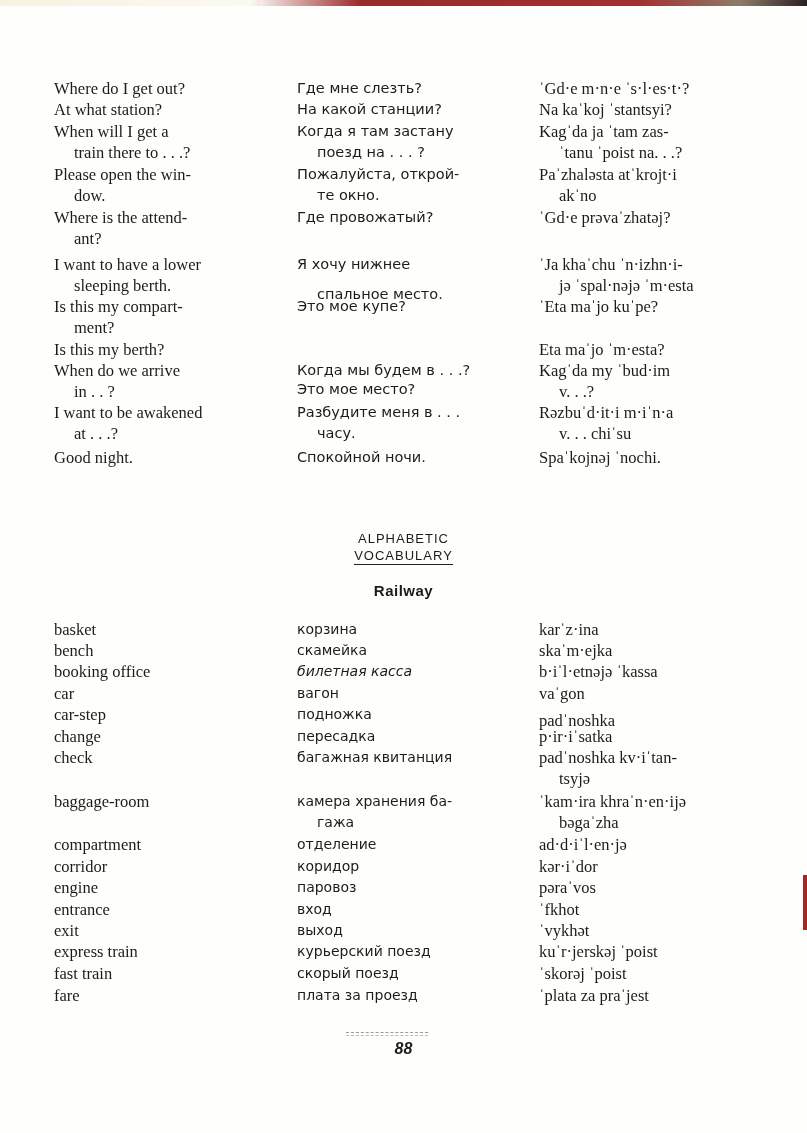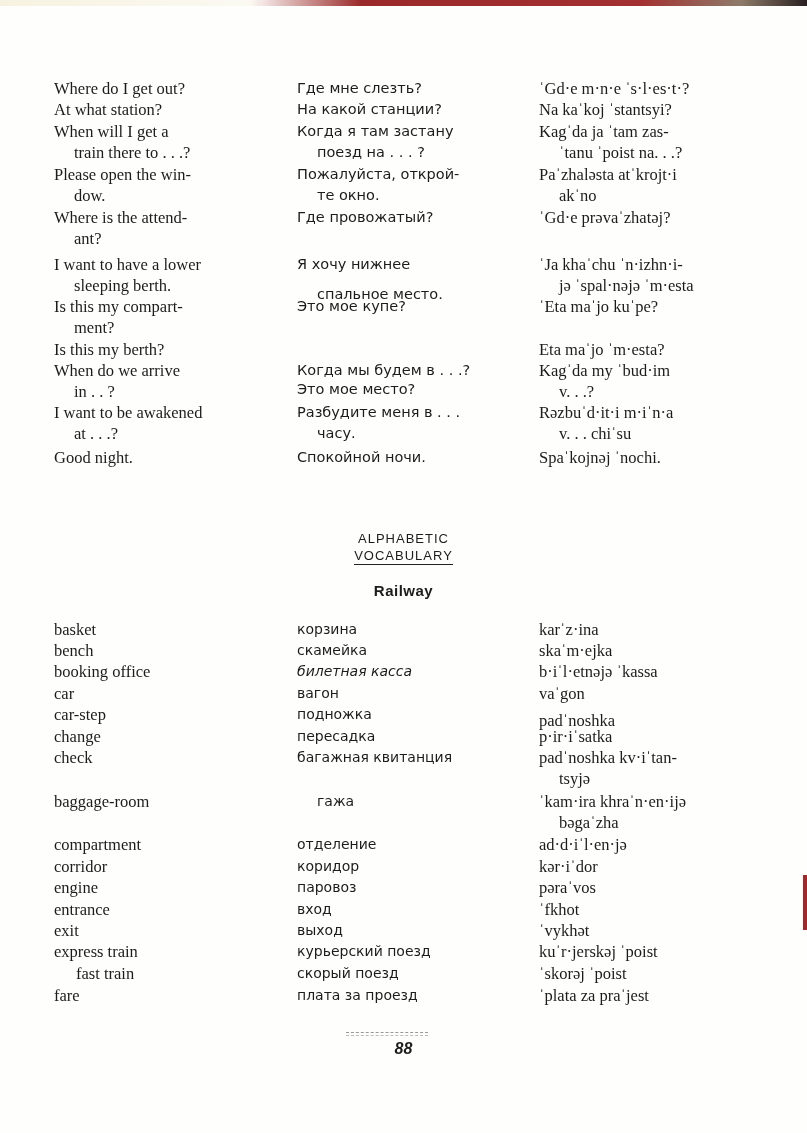--- a/index.html
+++ b/index.html
@@ -239,20 +239,21 @@
       <span class="" style="display: block;">багажная квитанция</span>
     </div>
     <div class="row c3" style="top: 747px;">
       <span class="" style="display: block;">padˈnoshka kv·iˈtan-</span>
       <span class="indent" style="display: block;">tsyjə</span>
     </div>
     <div class="row c1" style="top: 791px;">
       <span class="" style="display: block;">baggage-room</span>
     </div>
     <div class="row c2 vc2" style="top: 791px;">
+      <span class="" style="display: block;">камера хранения ба-</span>
       <span class="indent" style="display: block;">гажа</span>
     </div>
     <div class="row c3" style="top: 791px;">
       <span class="" style="display: block;">ˈkam·ira khraˈn·en·ijə</span>
       <span class="indent" style="display: block;">bəgaˈzha</span>
     </div>
     <div class="row c1" style="top: 834px;">
       <span class="" style="display: block;">compartment</span>
     </div>
     <div class="row c2 vc2" style="top: 834px;">
@@ -300,21 +301,21 @@
     <div class="row c1" style="top: 941px;">
       <span class="" style="display: block;">express train</span>
     </div>
     <div class="row c2 vc2" style="top: 941px;">
       <span class="" style="display: block;">курьерский поезд</span>
     </div>
     <div class="row c3" style="top: 941px;">
       <span class="" style="display: block;">kuˈr·jerskəj ˈpoist</span>
     </div>
     <div class="row c1" style="top: 963px;">
-      <span class="" style="display: block; margin-left: 22px;">fast train</span>
+      <span class="" style="display: block;">fast train</span>
     </div>
     <div class="row c2 vc2" style="top: 963px;">
       <span class="" style="display: block;">скорый поезд</span>
     </div>
     <div class="row c3" style="top: 963px;">
       <span class="" style="display: block;">ˈskorəj ˈpoist</span>
     </div>
     <div class="row c1" style="top: 985px;">
       <span class="" style="display: block;">fare</span>
     </div>

